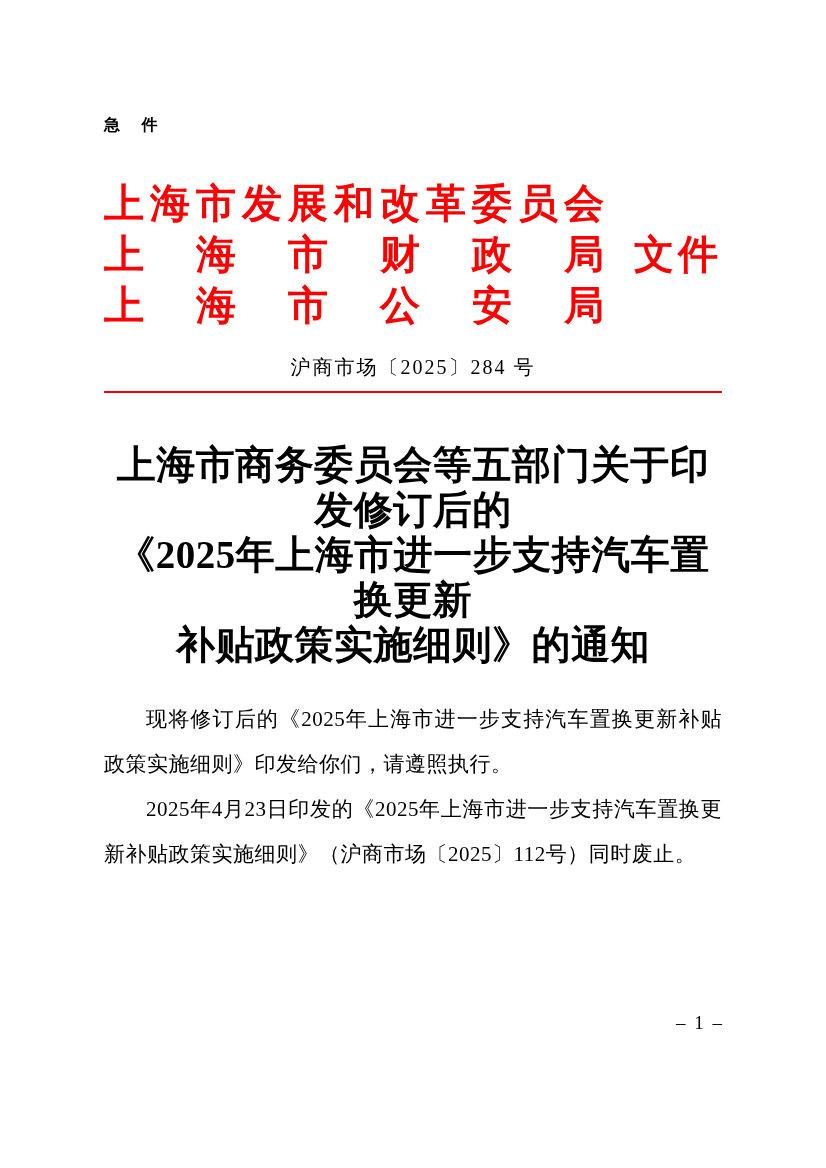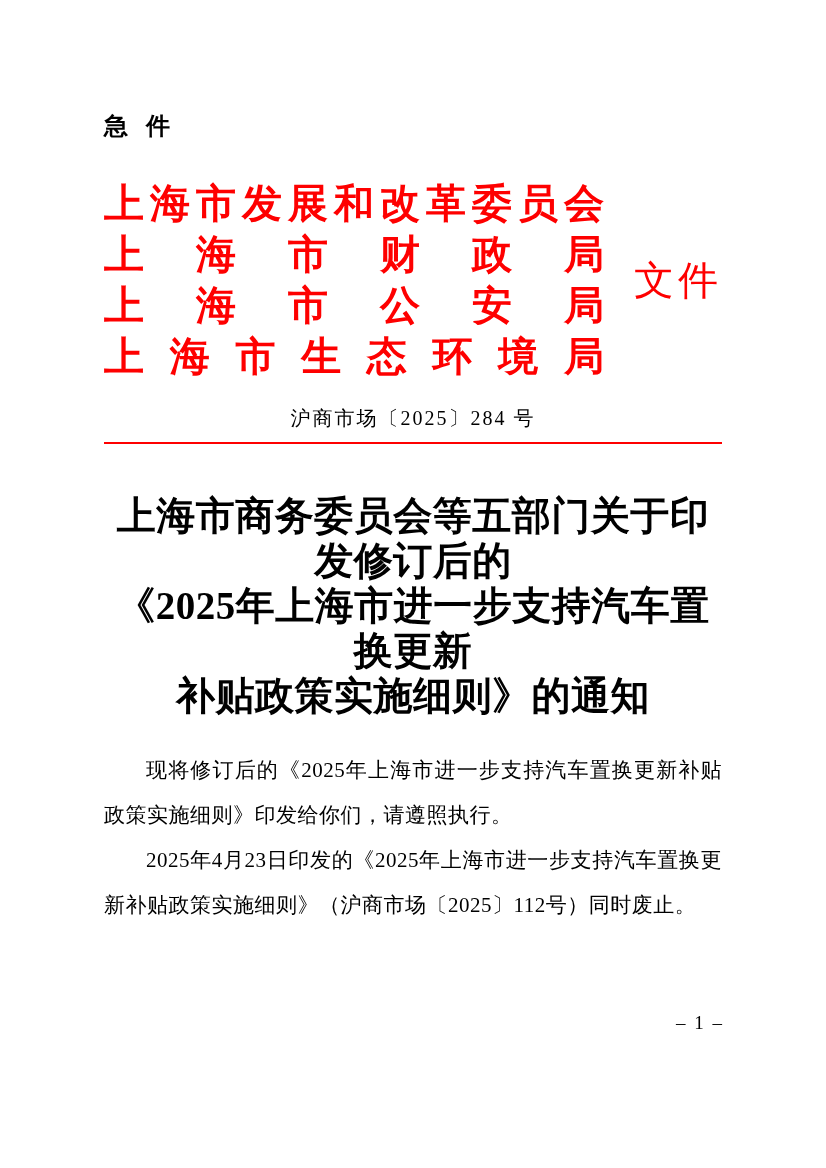--- a/index.html
+++ b/index.html
@@ -17,44 +17,44 @@
     color:var(--ink);
     font-family:"Liberation Serif","DejaVu Serif",serif;
     overflow:hidden;
   }
   .content{
     width:618px;
     margin:0 auto;
     padding-top:114px;
   }
   .urgent{
-    font-family:Liberation Serif, serif;
+    font-family:Liberation Mono, monospace;
     font-weight:bold;
-    font-size:24px;
+    font-size:16px;
     line-height:24px;
     letter-spacing:6px;
   }
   .banner{
     display:flex;
     align-items:center;
     margin-top:40px;
   }
   .agency-col{width:516px;}
   .agency-line{
     font-size:40px;
     font-weight:bold;
     color:var(--red);
     line-height:51px;
     text-align:justify;
     text-align-last:justify;
     text-justify:inter-character;
   }
   .wenjian{
     font-size:40px;
-    font-weight:normal;
+    font-weight:bold;
     color:var(--red);
     margin-left:30px;
     letter-spacing:4px;
     white-space:nowrap;
   }
   .doc-number{
     margin-top:23px;
     text-align:center;
     font-size:20px;
     line-height:27px;
@@ -99,21 +99,20 @@
 <div class="page">
   <div class="content">
 
     <div class="urgent">急 件</div>
 
     <div class="banner">
       <div class="agency-col">
         <div class="agency-line">上海市发展和改革委员会</div>
         <div class="agency-line">上海市财政局</div>
         <div class="agency-line">上海市公安局</div>
-        <div class="agency-line">上海市生态环境局</div>
       </div>
       <div class="wenjian">文件</div>
     </div>
 
     <div class="doc-number">沪商市场〔2025〕284 号</div>
 
     <hr class="red-rule">
 
     <h1 class="title">
       <span style="display:block">上海市商务委员会等五部门关于印发修订后的</span>

